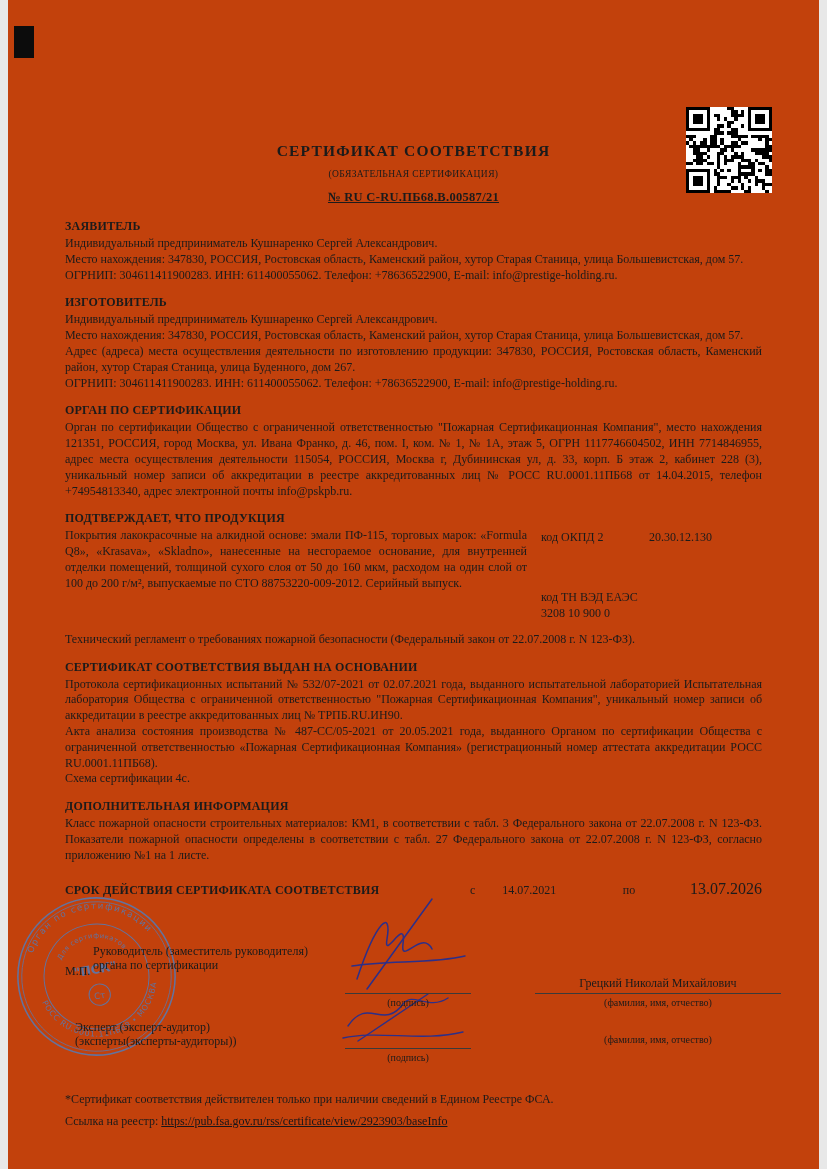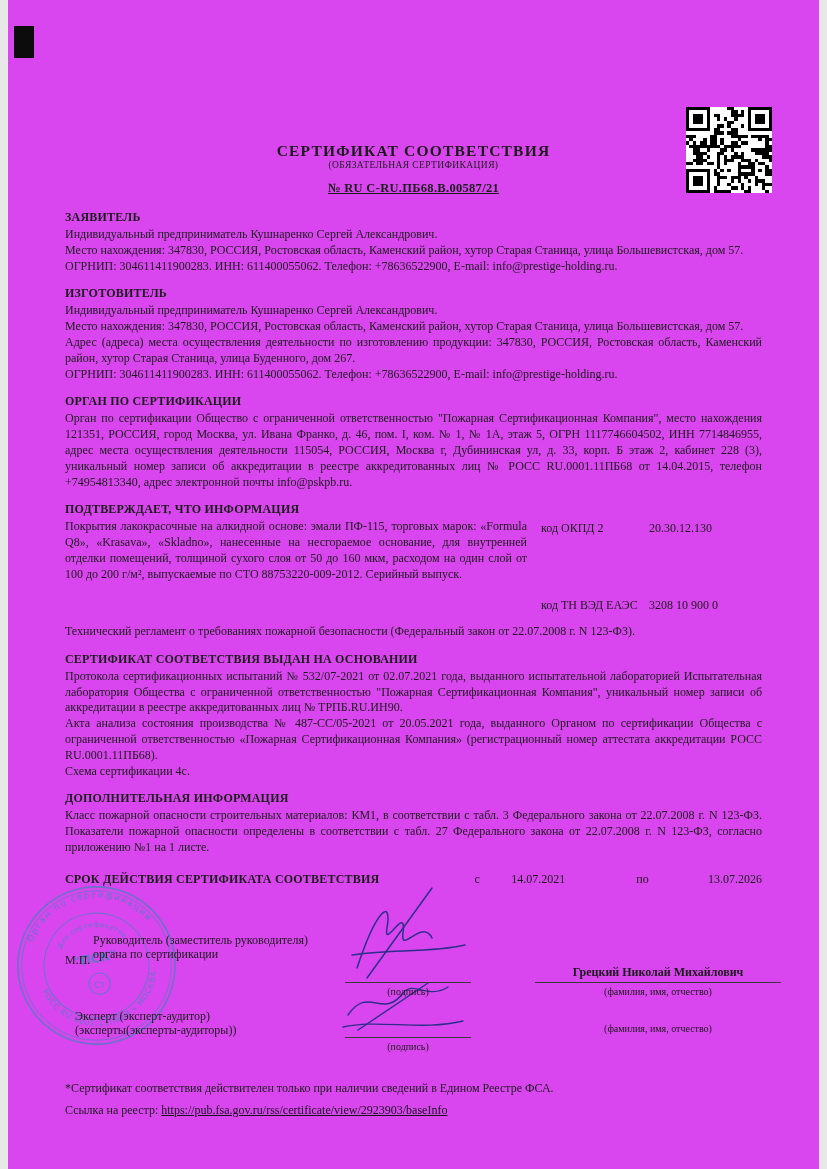--- a/index.html
+++ b/index.html
@@ -1,37 +1,37 @@
 <!DOCTYPE html>
 <html><head>
 <meta charset="utf-8">
 <style>
   html,body{margin:0;padding:0;background:#e8e8e8;}
   .page{
     position:relative;
     width:811px;height:1169px;
     margin:0 auto;
-    background:#d946ef;
+    background:#c2410c;
     font-family:"Liberation Serif", serif;
     color:#1b1b1b;
     overflow:hidden;
   }
   .content{
     position:absolute;
     left:57px;right:57px;top:0;
   }
   .doc-title{
     margin-top:142px;
     text-align:center;
     font-weight:bold;
     font-size:15.5px;
     letter-spacing:1.2px;
   }
   .doc-subtitle{
-    margin-top:0;
+    margin-top:9px;
     text-align:center;
     font-size:9.5px;
     letter-spacing:.4px;
   }
   .doc-number{
     margin-top:11px;
     text-align:center;
     font-weight:bold;
     font-size:12.5px;
     text-decoration:underline;
@@ -53,44 +53,44 @@
   .line{text-align:left;}
   .sec{margin-top:10px;}
   .sec-first{margin-top:14px;}
 
   
   .prod{display:flex;}
   .prod-left{width:462px;}
   .prod-right{flex:1;padding-left:14px;font-size:12px;line-height:15.8px;}
   .code-row{display:flex;margin-top:2px;}
   .code-row .cl{width:108px;}
-  .code-row.second{margin-top:61px;}
+  .code-row.second{margin-top:44px;flex-direction:column;}
 
   
   .validity{display:flex;align-items:baseline;margin-top:16px;justify-content:space-between;}
   .validity .vh{font-weight:bold;font-size:12px;letter-spacing:.2px;}
   .validity .vfl{margin-left:86px;font-size:12px;}
   .validity .vfd{margin-left:22px;font-size:12px;}
   .validity .vtl{margin-left:62px;font-size:12px;}
-  .validity .vtd{margin-left:50px;font-size:12px;}
+  .validity .vtd{margin-left:50px;font-size:16px;}
 
   
   .sigblock{position:relative;height:152px;margin-top:16px;font-size:12px;}
   .abs{position:absolute;margin-top:18px;}
   .mp{left:0;top:32px;}
   .role1{left:28px;top:12px;width:232px;line-height:14.6px;}
   .role2{left:10px;top:88px;width:190px;line-height:14.6px;}
   .sig-line{left:280px;width:126px;border-top:1px solid #3a3a3a;text-align:center;}
   .sig-line .cap{font-size:10px;padding-top:3px;}
   .sl1{top:61px;}
   .sl2{top:116px;}
   .namebox{left:470px;width:246px;text-align:center;}
   .nb1{top:44px;}
   .nb2{top:99px;}
-  .namebox .nm{border-bottom:1px solid #3a3a3a;padding-bottom:2px;font-weight:bold;}
+  .namebox .nm{border-bottom:1px solid #3a3a3a;padding-bottom:2px;}
   .namebox .cap{font-size:10px;padding-top:3px;}
   .sig-svg{position:absolute;pointer-events:none;}
   .sig1{left:272px;top:-20px;}
   .sig2{left:268px;top:72px;}
   .stamp-wrap{position:absolute;left:-51px;top:-20px;width:165px;height:165px;transform:rotate(-10deg);opacity:.82;}
 
   
   .footer{margin-top:26px;}
   .footer .note{font-size:12px;}
   .footer .reg{font-size:12px;margin-top:7px;}
@@ -346,21 +346,21 @@
       <p class="p">Адрес (адреса) места осуществления деятельности по изготовлению продукции: 347830, РОССИЯ, Ростовская область, Каменский район, хутор Старая Станица, улица Буденного, дом 267.</p>
       <p class="line">ОГРНИП: 304611411900283. ИНН: 611400055062. Телефон: +78636522900, E-mail: info@prestige-holding.ru.</p>
     </div>
 
     <div class="sec">
       <div class="sec-h">ОРГАН ПО СЕРТИФИКАЦИИ</div>
       <p class="p">Орган по сертификации Общество с ограниченной ответственностью "Пожарная Сертификационная Компания", место нахождения 121351, РОССИЯ, город Москва, ул. Ивана Франко, д. 46, пом. I, ком. № 1, № 1А, этаж 5, ОГРН 1117746604502, ИНН 7714846955, адрес места осуществления деятельности 115054, РОССИЯ, Москва г, Дубининская ул, д. 33, корп. Б этаж 2, кабинет 228 (3), уникальный номер записи об аккредитации в реестре аккредитованных лиц № РОСС RU.0001.11ПБ68 от 14.04.2015, телефон +74954813340, адрес электронной почты info@pskpb.ru.</p>
     </div>
 
     <div class="sec">
-      <div class="sec-h">ПОДТВЕРЖДАЕТ, ЧТО ИНФОРМАЦИЯ</div>
+      <div class="sec-h">ПОДТВЕРЖДАЕТ, ЧТО ПРОДУКЦИЯ</div>
       <div class="prod">
         <p class="p prod-left">Покрытия лакокрасочные на алкидной основе: эмали ПФ-115, торговых марок: «Formula Q8», «Krasava», «Skladno», нанесенные на несгораемое основание, для внутренней отделки помещений, толщиной сухого слоя от 50 до 160 мкм, расходом на один слой от 100 до 200 г/м², выпускаемые по СТО 88753220-009-2012. Серийный выпуск.</p>
         <div class="prod-right">
           <div class="code-row">
             <span class="cl">код ОКПД 2</span>
             <span>20.30.12.130</span>
           </div>
           <div class="code-row second">
             <span class="cl">код ТН ВЭД ЕАЭС</span>
             <span>3208 10 900 0</span>

